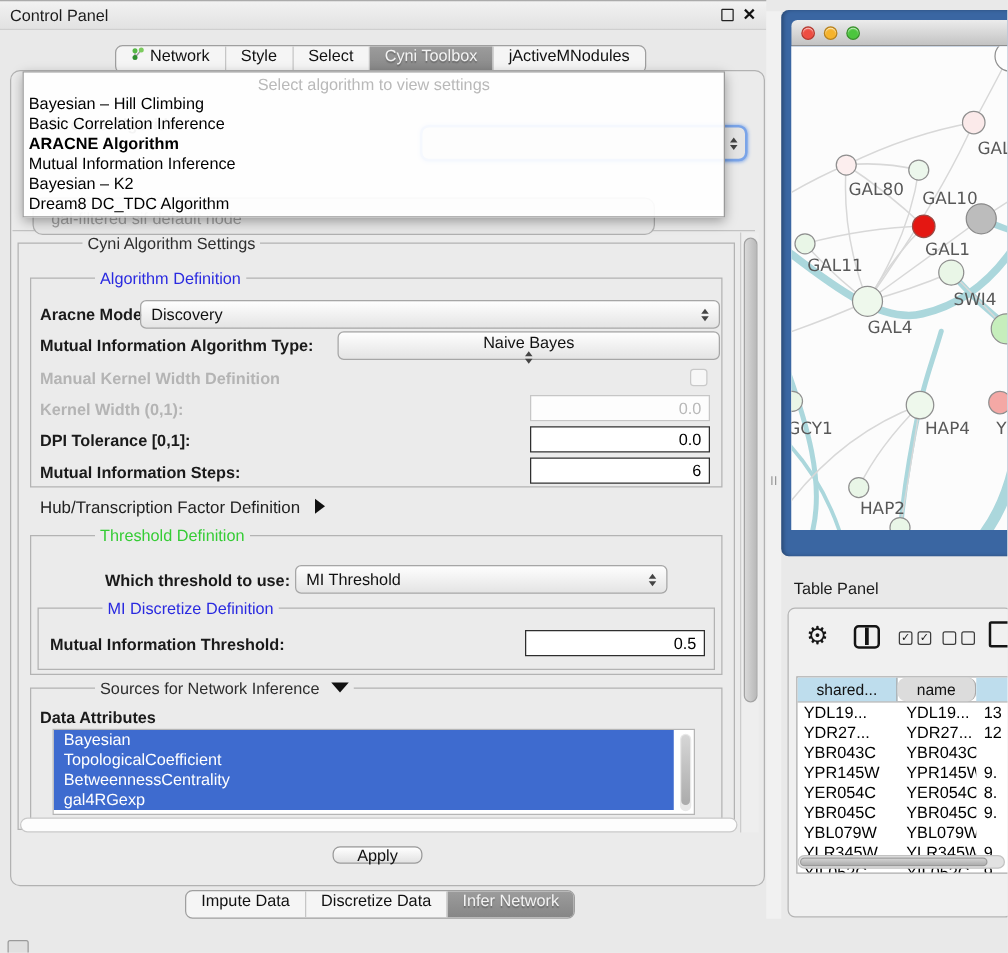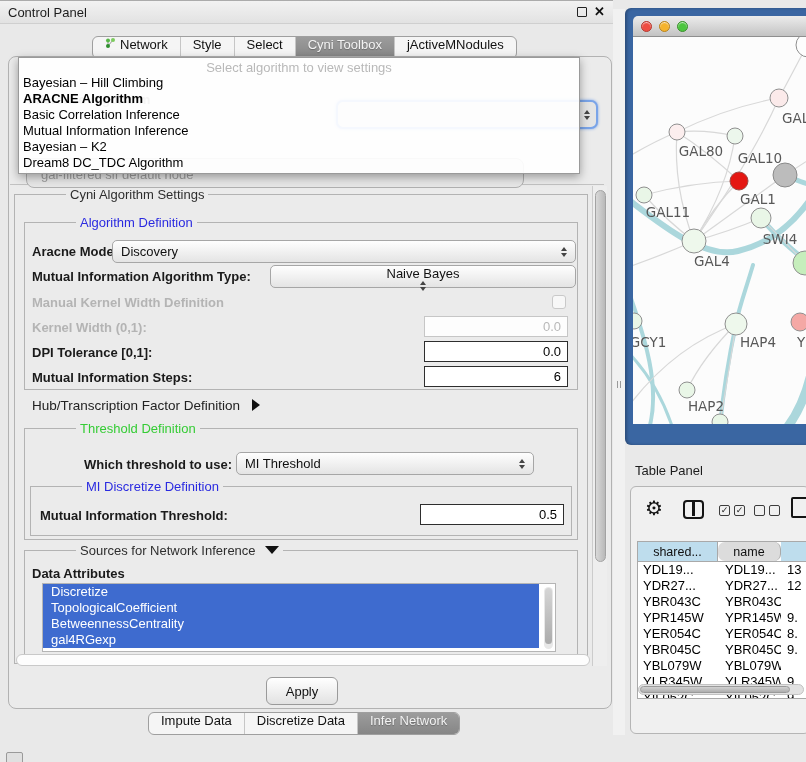--- a/index.html
+++ b/index.html
@@ -93,21 +93,21 @@
   .attr-scroll i { position:absolute; left:1px; top:1px; width:7px; height:56px;
     background:linear-gradient(#d6d6d6,#ababab); border-radius:4px; display:block; }
 
   .hscroll { position:absolute; border:1px solid #c9c9c9; border-radius:7px; background:#fdfdfd; }
 
   .vscroll { left:592px; top:186px; width:15px; height:480px; background:#eeeeee;
     border-left:1px solid #cccccc; }
   .vscroll i { position:absolute; left:2px; top:4px; width:11px; height:372px; display:block;
     background:linear-gradient(90deg,#d9d9d9,#b9b9b9); border:1px solid #a3a3a3; border-radius:6px; }
 
-  .apply-btn { left:266px; top:677px; width:72px; height:28px; border:1px solid #9a9a9a;
+  .apply-btn { left:266px; top:677px; width:72px; height:14px; border:1px solid #9a9a9a;
     border-radius:6px; background:linear-gradient(#ffffff,#e2e2e2); font-size:13px; color:#111;
     display:flex; align-items:center; justify-content:center; }
 
   .corner-chip { left:6px; top:752px; width:17px; height:12px; background:#e0e0e0;
     border:1px solid #9a9a9a; border-radius:2px; }
 
   
   .splitter { left:613px; top:9px; width:12px; height:726px; background:#f1f1f1; }
   .splitter i { position:absolute; left:4px; top:372px; width:4px; height:7px;
     border-left:1.5px solid #9a9a9a; border-right:1.5px solid #9a9a9a; display:block; }
@@ -205,22 +205,22 @@
     </span>
 </div>
 <div class="abs bg-combo">
   <span>gal-filtered sif default node</span>
 </div>
 
 <div class="abs popup">
   <div class="popup-placeholder">Select algorithm to view settings</div>
   <div>
       <div class="popup-item">Bayesian – Hill Climbing</div>
+      <div class="popup-item">Basic Correlation Inference</div>
       <div class="popup-item bold">ARACNE Algorithm</div>
-      <div class="popup-item">Basic Correlation Inference</div>
       <div class="popup-item">Mutual Information Inference</div>
       <div class="popup-item">Bayesian – K2</div>
       <div class="popup-item">Dream8 DC_TDC Algorithm</div>
     </div>
 </div>
 
 <div class="abs settings-vp"></div>
 
 <div class="abs group" style="left:14px; top:194px; width:574px; height:470px;">
   <span class="legend">Cyni Algorithm Settings</span>
@@ -278,21 +278,21 @@
 
 <div class="abs group" style="left:24px; top:550px; width:554px; height:114px;">
   <span class="legend">
     <span>Sources for Network Inference</span>
     <span class="tri-down"></span>
   </span>
 </div>
 <span class="flabel" style="left:32px; top:566px;">Data Attributes</span>
 <div class="attr-list">
 
-<div class="attr-item selected">Discretize</div>
+<div class="attr-item selected">Bayesian</div>
     <div class="attr-item selected">TopologicalCoefficient</div>
     <div class="attr-item selected">BetweennessCentrality</div>
     <div class="attr-item selected">gal4RGexp</div>
     <div class="attr-scroll">
       <i></i>
     </div>
   </div>
 <div class="hscroll" style="left:16px; top:654px; width:574px; height:12px;"></div>
 <div class="abs vscroll">
     <i></i>

